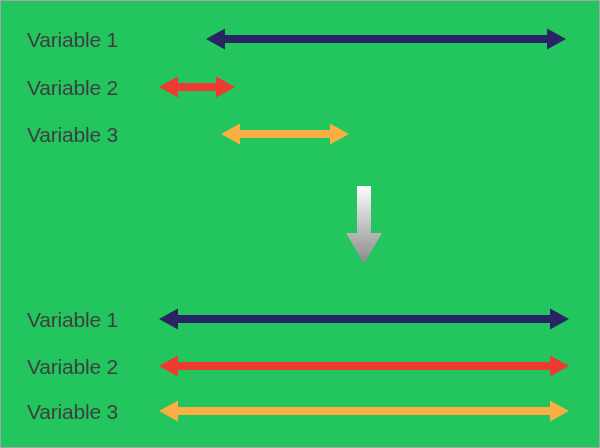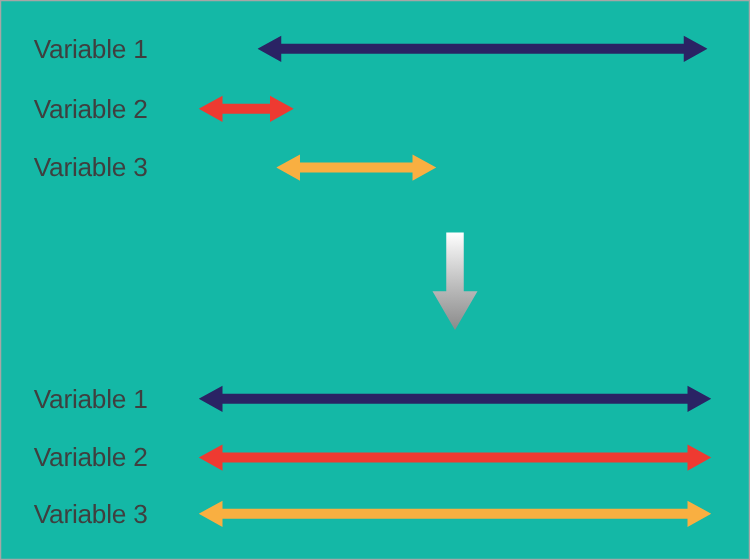--- a/index.html
+++ b/index.html
@@ -34,21 +34,21 @@
     display: block;
   }
   .down-arrow-svg {
     position: absolute;
     display: block;
   }
 </style>
 </head>
 <body>
 
-<div id="canvas" style="border-color: rgb(166, 166, 166); background: #14b8a6;">
+<div id="canvas" style="border-color: rgb(166, 166, 166); background: #22c55e;">
 
   <div>
 
     <div class="var-label" style="left: 26px; top: 28px; color: rgb(63, 63, 63);">Variable 1</div>
 
     <svg class="arrow-svg" id="arrow-t1" width="360" height="24" style="left:205px; top:26px;" viewBox="0 0 360 24" preserveAspectRatio="none">
       <polygon id="poly-t1" points="0,12 19,1.5 19,8 341,8 341,1.5 360,12 341,22.5 341,16 19,16 19,22.5" fill="#2a2364"></polygon>
     </svg>
 
     <div class="var-label" style="left: 26px; top: 76px; color: rgb(63, 63, 63);">Variable 2</div>

